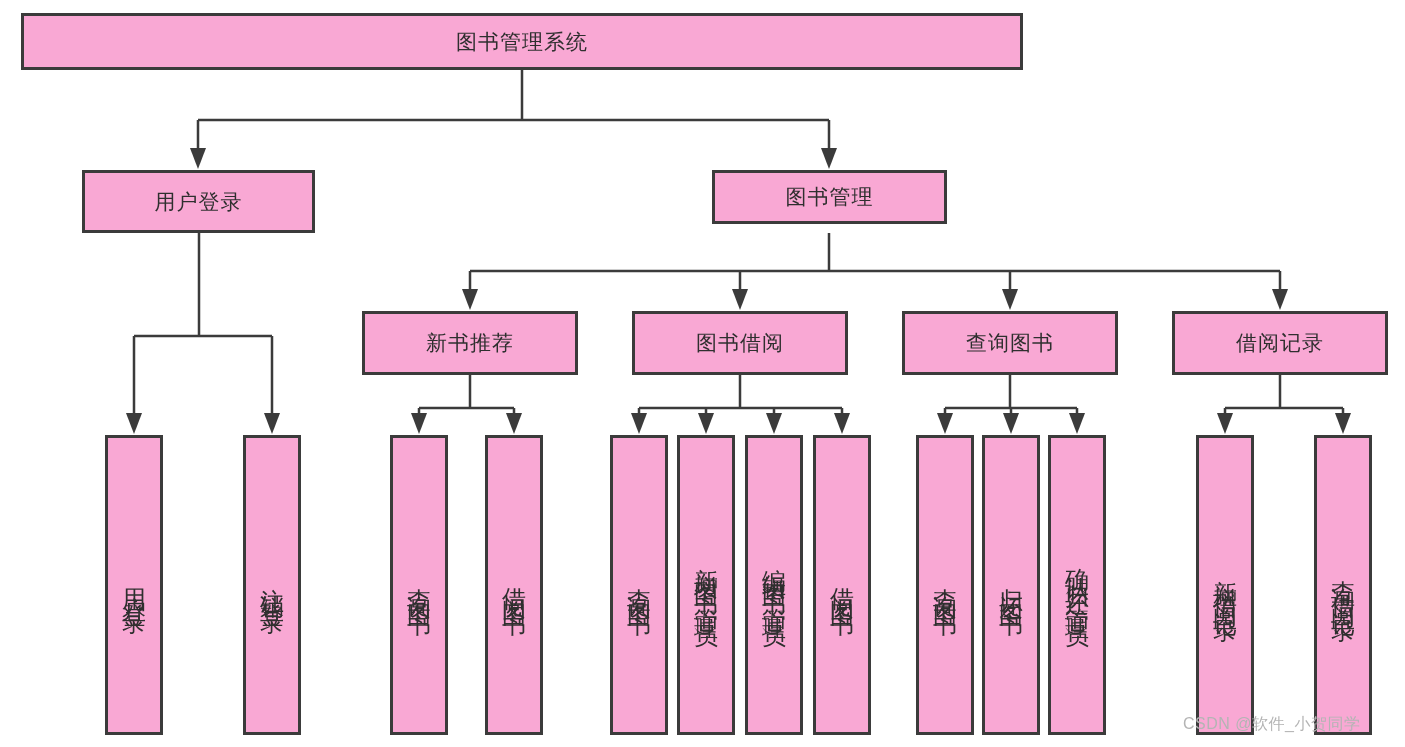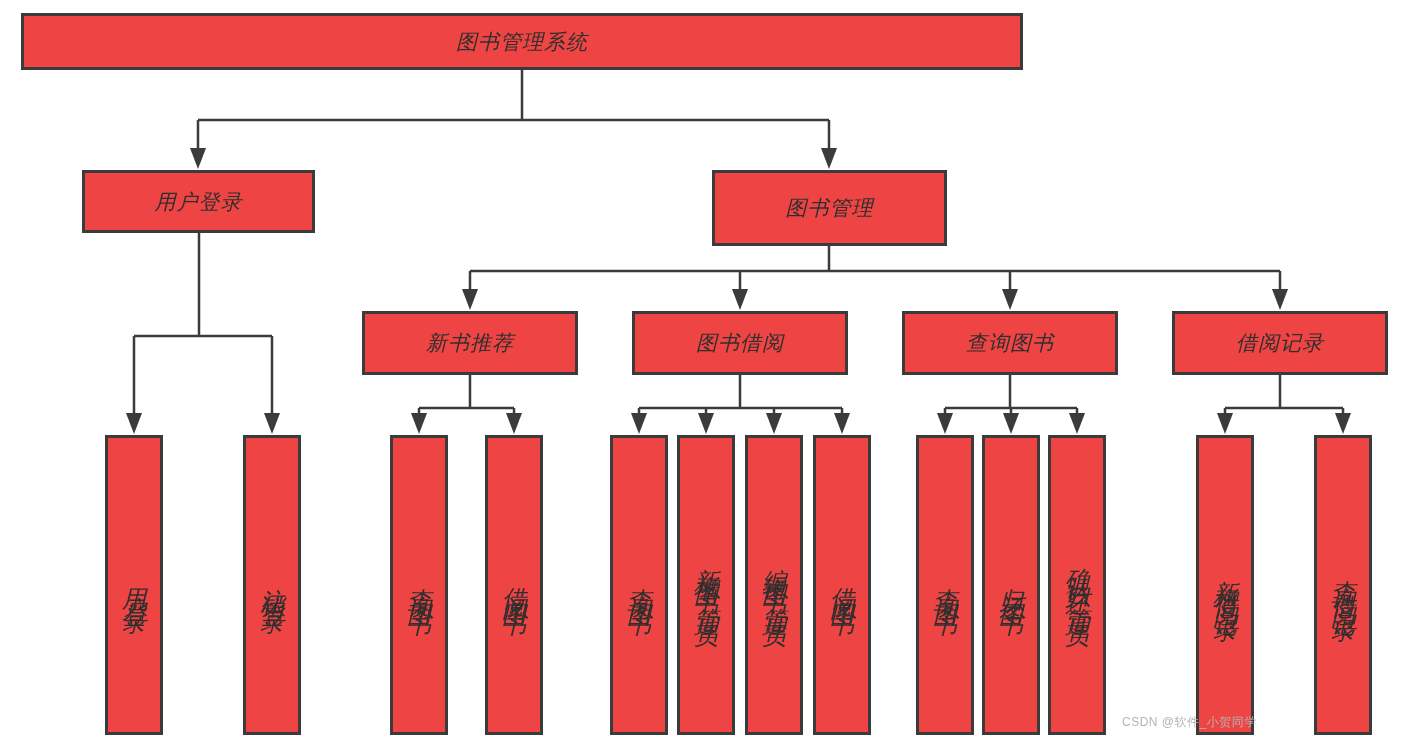--- a/index.html
+++ b/index.html
@@ -7,46 +7,45 @@
     position:relative;
     width:1405px;height:747px;
     background:#ffffff;
     font-family:"Liberation Sans", sans-serif;
     overflow:hidden;
   }
   #wires{position:absolute;left:0;top:0;width:1405px;height:747px;}
   .box{
     position:absolute;
     box-sizing:border-box;
-    background:#ef4444;
+    background:#f9a8d4;
     border:3px solid #3b3b3b;
     color:#2f2f2f;
     display:flex;align-items:center;justify-content:center;
     text-align:center;
-    font-style:italic;
   }
   .hlabel{font-size:21px;letter-spacing:1px;white-space:nowrap;}
   .root{left:21px;top:13px;width:1002px;height:57px;}
   .lvl2-user{left:82px;top:170px;width:233px;height:63px;}
-  .lvl2-book{left:712px;top:170px;width:235px;height:76px;}
+  .lvl2-book{left:712px;top:170px;width:235px;height:54px;}
   .lvl3{top:311px;width:216px;height:64px;}
   .vbox{top:435px;width:58px;height:300px;}
   .vtext{
     writing-mode:vertical-rl;
     text-orientation:mixed;
     font-size:24px;
     letter-spacing:8px;
     line-height:1;
     color:#2f2f2f;
     white-space:nowrap;
   }
   #watermark{
     position:absolute;
-    left:1122px;top:714px;
-    font-size:12px;
+    left:1183px;top:714px;
+    font-size:16px;
     color:#b4b4b4;
     white-space:nowrap;
     z-index:5;
     letter-spacing:0.5px;
   }
   .wire{stroke:#3b3b3b;stroke-width:2.5;fill:none;}
   .arrow{fill:#3b3b3b;stroke:none;}
 </style>
 </head>
 <body>

